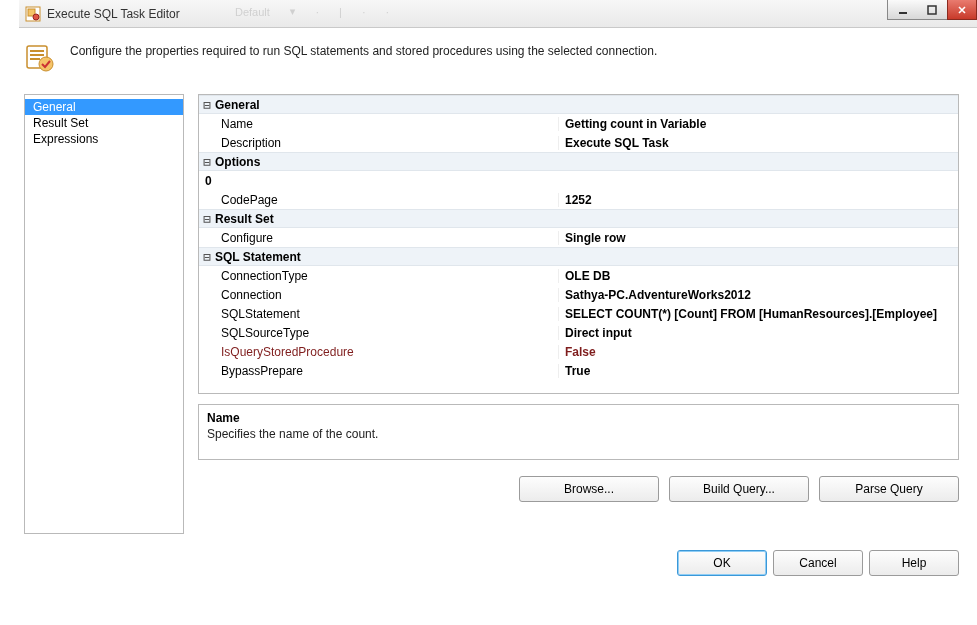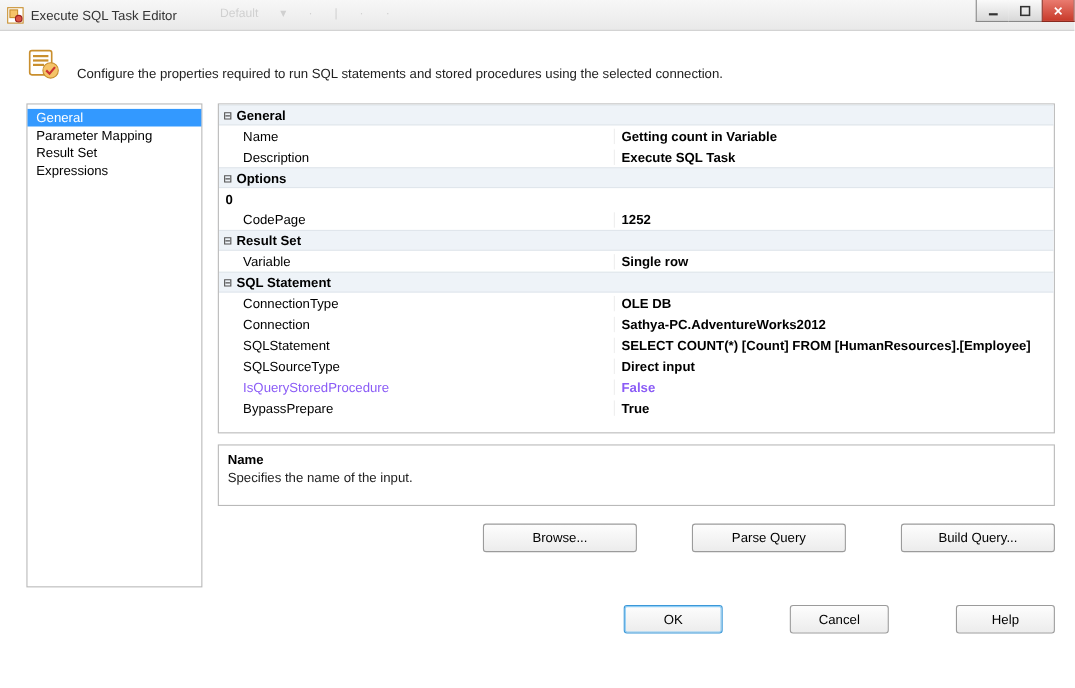--- a/index.html
+++ b/index.html
@@ -12,28 +12,29 @@
     width: 977px; height: 625px;
     overflow: hidden;
   }
   .titlebar {
     height: 28px;
     background: linear-gradient(#f7f7f7,#e9e9e9);
     border-bottom: 1px solid #c9c9c9;
     display: flex; align-items: center;
     padding-left: 6px;
     position: relative;
+    margin-left: 19px;
   }
   .titlebar .app-icon {
     width: 16px; height: 16px; margin-right: 6px;
     display: inline-flex; align-items: center; justify-content: center;
   }
   .titlebar .title { font-size: 12px; color: #333; }
   .faded-toolbar-hint {
-    position: absolute; left: 200px; top: 5px;
+    position: absolute; left: 216px; top: 5px;
     color: #bbb; font-size: 11px;
     display: flex; gap: 20px; align-items: flex-end;
   }
   .faded-toolbar-hint span { opacity: .6; }
   .window-controls {
     position: absolute; right: 0; top: 0;
     display: flex; height: 20px;
   }
   .win-btn {
     width: 30px; height: 20px;
@@ -44,21 +45,21 @@
   }
   .win-btn.min { border-right: none; }
   .win-btn.max { border-right: none; border-left: none;}
   .win-btn.close {
     background: linear-gradient(#e97b6f,#c83a2a);
     border-color: #8a2a1f;
   }
   .win-btn svg { width: 10px; height: 10px; }
 
   .header-area {
-    display: flex; align-items: flex-end;
+    display: flex; align-items: flex-start;
     padding: 14px 20px 20px 24px;
     gap: 14px;
   }
   .header-icon { width: 32px; height: 32px; flex: none; }
   .header-text { font-size: 12px; color: #222; padding-top: 2px;}
 
   .body-area {
     display: flex;
     padding: 0 18px 0 24px;
     gap: 14px;
@@ -115,21 +116,21 @@
     padding-left: 22px;
     border-right: 1px solid #eee;
   }
   .prop-kv .val {
     flex: 1;
     padding-left: 6px;
     font-weight: bold;
     white-space: nowrap; overflow: hidden; text-overflow: clip;
   }
   .prop-kv.disabled .key,
-  .prop-kv.disabled .val { color: #8b5cf6; }
+  .prop-kv.disabled .val { color: #7f1d1d; }
 
   .desc-panel {
     border: 1px solid #b9b9b9;
     background: #fff;
     padding: 6px 8px;
     height: 56px;
   }
   .desc-panel .dp-title { font-weight: bold; margin-bottom: 2px;}
   .desc-panel .dp-body { color: #222; }
 
@@ -138,24 +139,23 @@
     margin-top: 6px;
   }
   .btn {
     min-width: 140px; height: 26px;
     border: 1px solid #9b9b9b;
     background: linear-gradient(#fdfdfd,#ececec);
     font-size: 12px;
     cursor: pointer;
     border-radius: 3px;
     padding: 0 14px;
-    margin-left: 40px;
   }
   .footer-row {
-    display: flex; justify-content: flex-end; gap: 21px;
+    display: flex; justify-content: flex-end; gap: 6px;
     padding: 16px 18px 0 0;
     align-items: center;
   }
   .btn.footer { min-width: 90px; }
   .btn.primary {
     border: 1px solid #3b98d8;
     box-shadow: inset 0 0 0 1px #8fcdf5;
   }
 </style>
 </head>
@@ -208,21 +208,20 @@
       <path d="M18 22 l3 3 l5 -6" fill="none" stroke="#c33" stroke-width="2"></path>
     </svg>
   </span>
   <div class="header-text">Configure the properties required to run SQL statements and stored procedures using the selected connection.</div>
 </div>
 
 <div class="body-area">
 
   <div class="nav-panel" id="nav-panel">
       <div class="nav-item selected">General</div>
-      <div class="nav-item">Parameter Mapping</div>
       <div class="nav-item">Result Set</div>
       <div class="nav-item">Expressions</div>
     </div>
 
   <div class="right-panel">
     <div class="prop-grid" id="prop-grid">
         <div class="prop-row prop-cat">
           <span class="toggle">⊟</span>
           <span class="catname">General</span>
         </div>
@@ -243,21 +242,21 @@
         </div>
         <div class="prop-row prop-kv">
           <div class="key">CodePage</div>
           <div class="val">1252</div>
         </div>
         <div class="prop-row prop-cat">
           <span class="toggle">⊟</span>
           <span class="catname">Result Set</span>
         </div>
         <div class="prop-row prop-kv">
-          <div class="key">Variable</div>
+          <div class="key">Configure</div>
           <div class="val">Single row</div>
         </div>
         <div class="prop-row prop-cat">
           <span class="toggle">⊟</span>
           <span class="catname">SQL Statement</span>
         </div>
         <div class="prop-row prop-kv">
           <div class="key">ConnectionType</div>
           <div class="val">OLE DB</div>
         </div>
@@ -278,27 +277,27 @@
           <div class="val">False</div>
         </div>
         <div class="prop-row prop-kv">
           <div class="key">BypassPrepare</div>
           <div class="val">True</div>
         </div>
       </div>
 
     <div class="desc-panel">
       <div class="dp-title">Name</div>
-      <div class="dp-body">Specifies the name of the input.</div>
+      <div class="dp-body">Specifies the name of the count.</div>
     </div>
 
     <div class="action-row">
       <button class="btn">Browse...</button>
+      <button class="btn">Build Query...</button>
       <button class="btn">Parse Query</button>
-      <button class="btn">Build Query...</button>
     </div>
   </div>
 </div>
 
 <div class="footer-row">
   <button class="btn footer primary">OK</button>
   <button class="btn footer">Cancel</button>
   <button class="btn footer">Help</button>
 </div>
 

